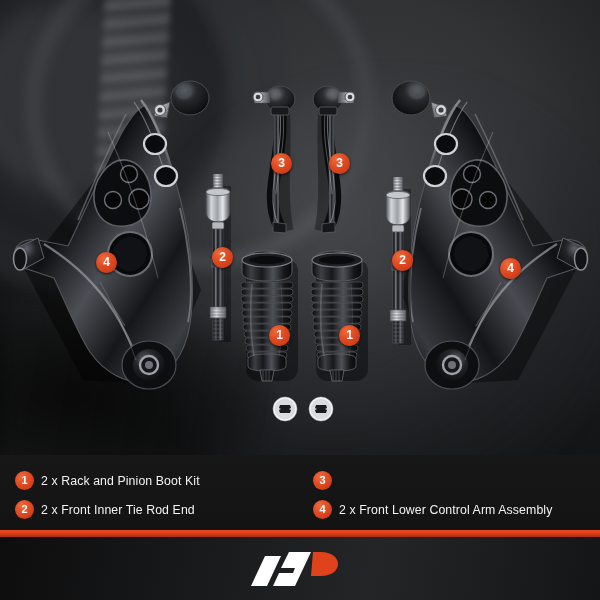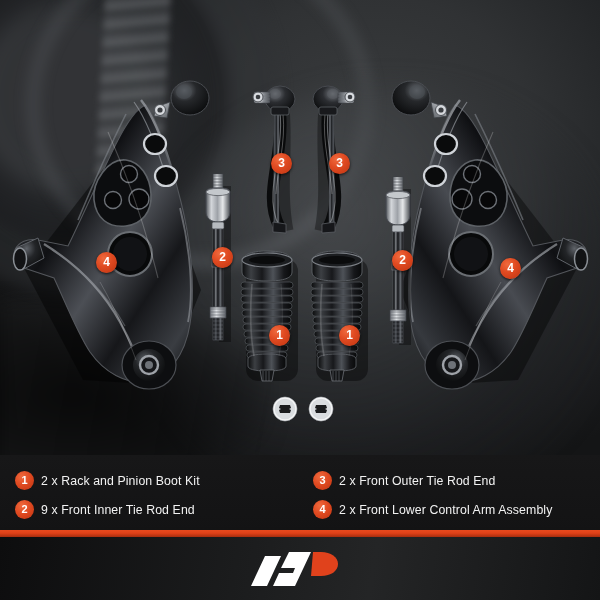--- a/index.html
+++ b/index.html
@@ -602,26 +602,25 @@
 
   <div id="legend">
 
     <div class="legend-row" style="left:15px; top:16px;">
       <span class="legend-badge">1</span>
       <span class="legend-text">2 x Rack and Pinion Boot Kit</span>
     </div>
 
     <div class="legend-row" style="left:15px; top:45px;">
       <span class="legend-badge">2</span>
-      <span class="legend-text">9 x Front Inner Tie Rod End</span>
+      <span class="legend-text">2 x Front Inner Tie Rod End</span>
     </div>
 
     <div class="legend-row" style="left:313px; top:16px;">
       <span class="legend-badge">3</span>
-      <span class="legend-text">2 x Front Outer Tie Rod End</span>
     </div>
 
     <div class="legend-row" style="left:313px; top:45px;">
       <span class="legend-badge">4</span>
       <span class="legend-text">2 x Front Lower Control Arm Assembly</span>
     </div>
 
   </div>
 
   <div id="redbar"></div>

